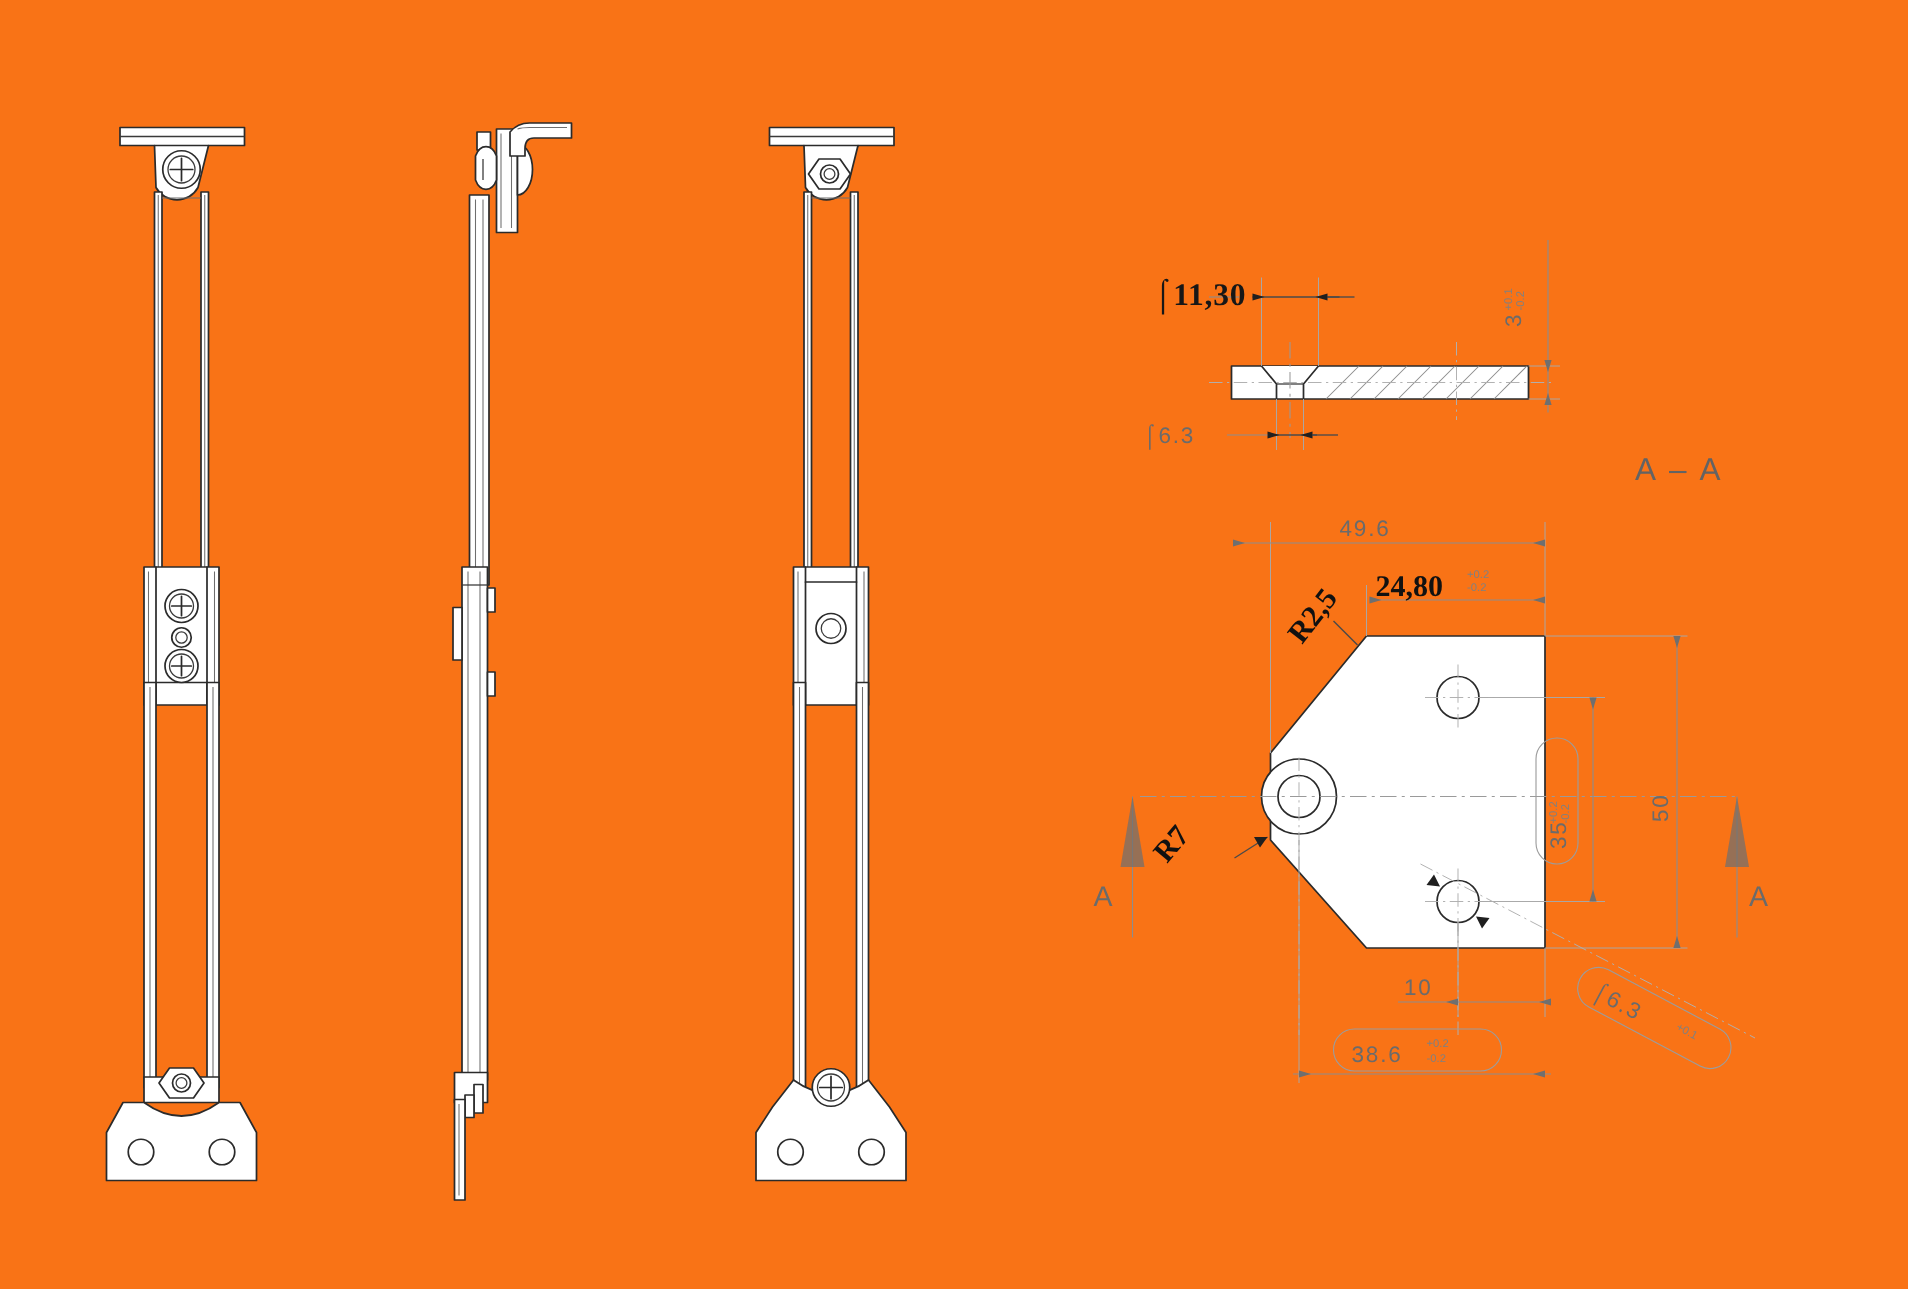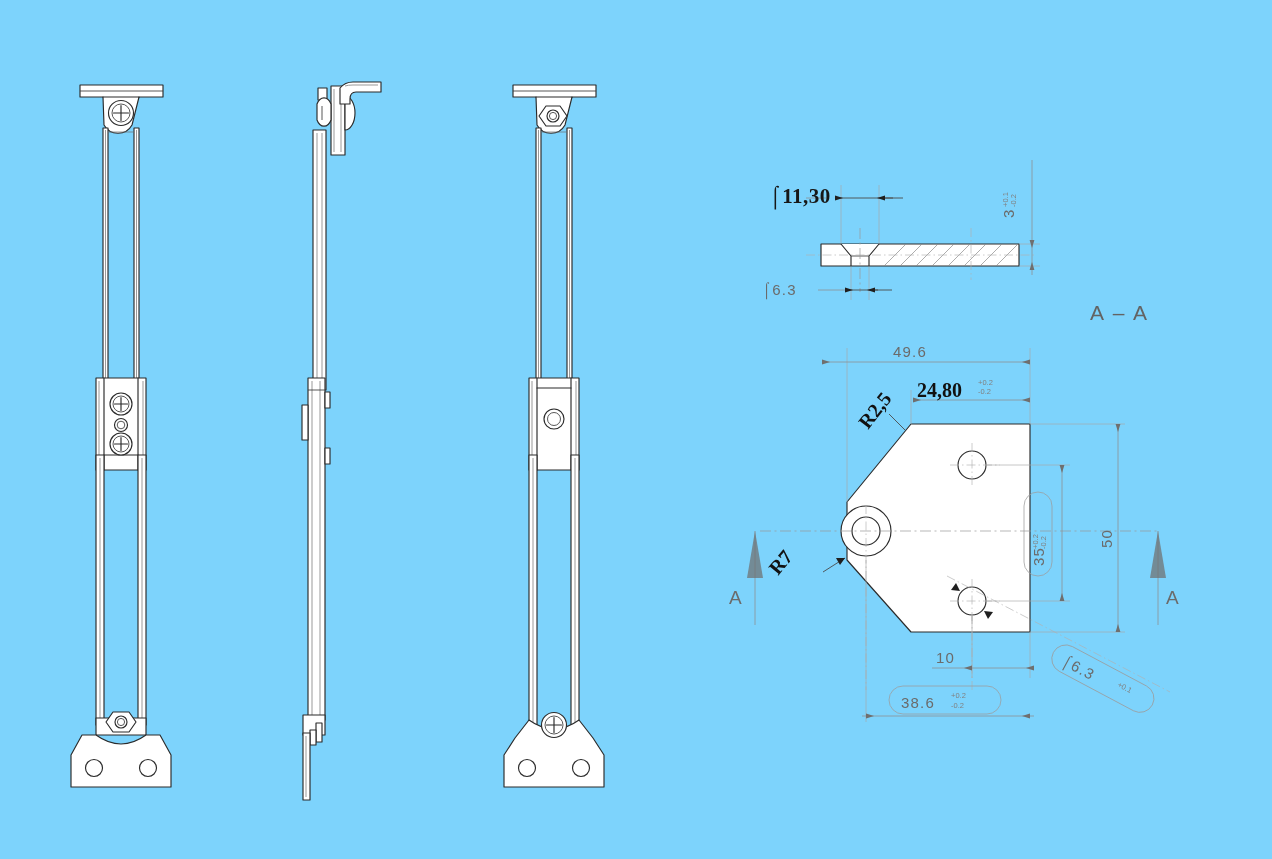--- a/index.html
+++ b/index.html
@@ -12,21 +12,21 @@
     height: 859px;
     overflow: hidden;
     font-family: "Liberation Sans", sans-serif;
     position: relative;
   }
   #sheet {
     position: absolute;
     left: 0; top: 0;
     width: 1272px;
     height: 859px;
-    background: #7dd3fc;
+    background: #f97316;
   }
   svg#drawing {
     position: absolute;
     left: 0; top: 0;
     width: 1272px;
     height: 859px;
     display: block;
   }
   .ol { fill: none; stroke: #2b2b2b; stroke-width: 1.15; stroke-linejoin: round; stroke-linecap: round; }
   .olthin { fill: none; stroke: #3a3a3a; stroke-width: 0.85; }

